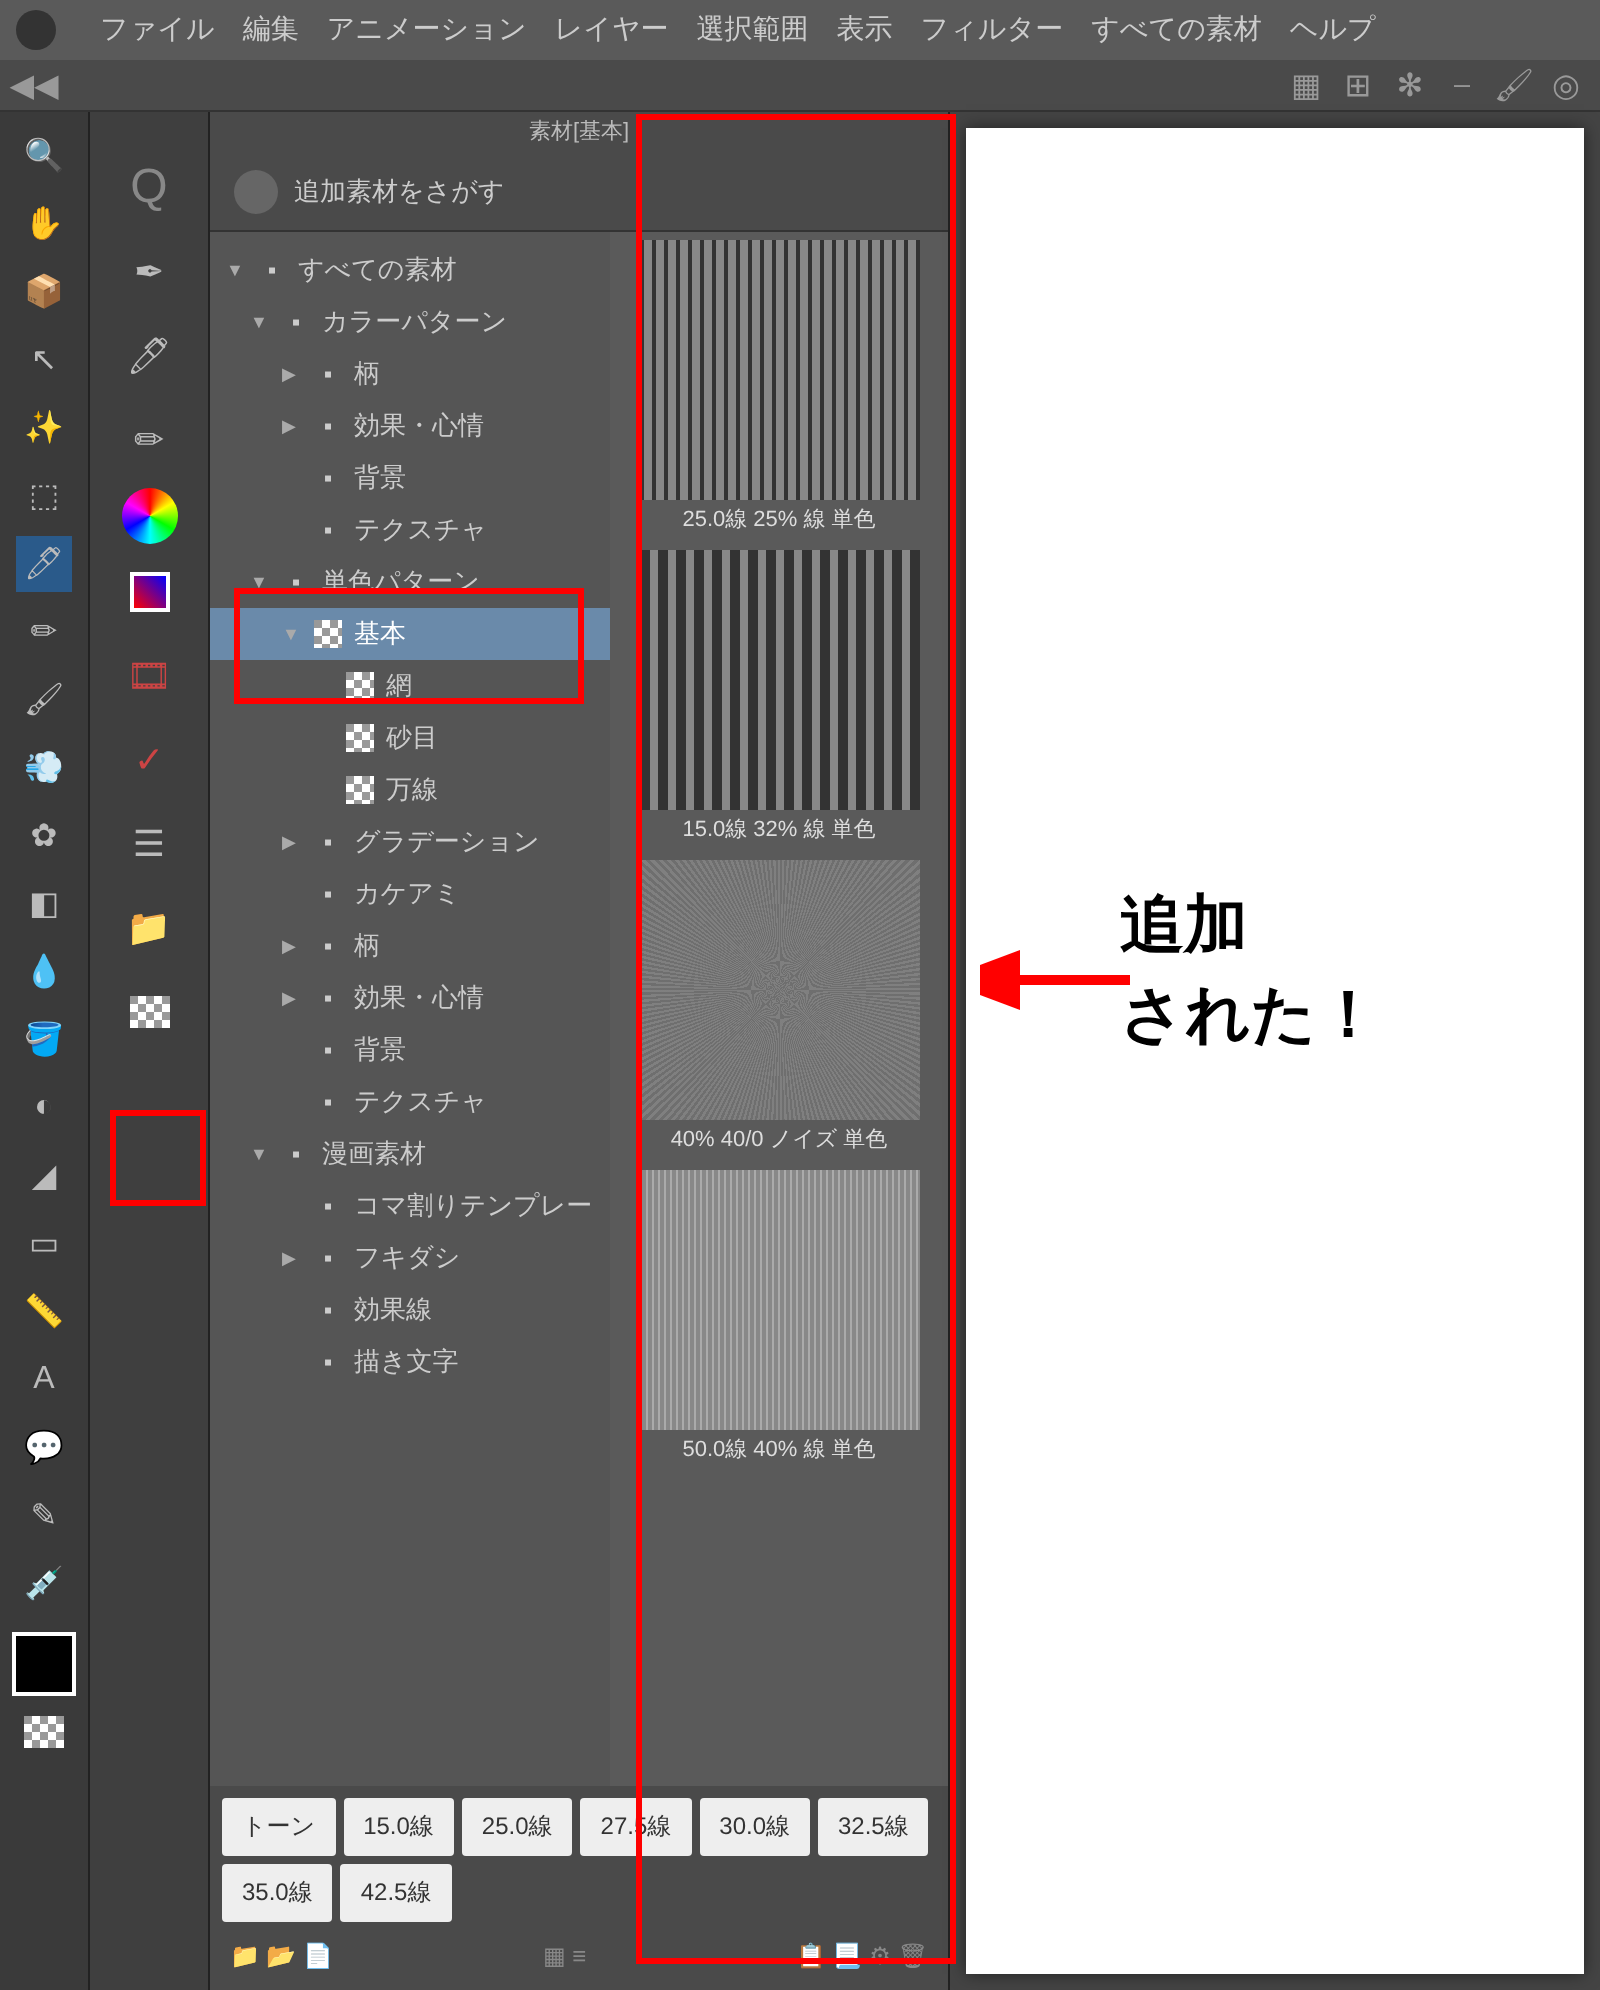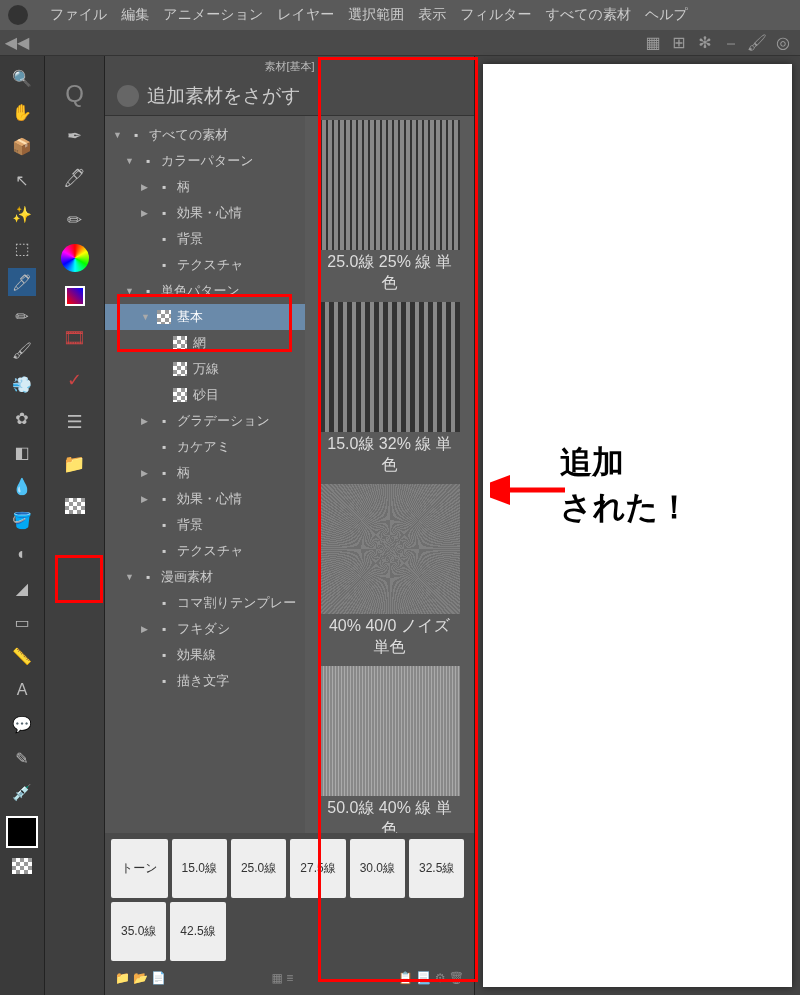--- a/index.html
+++ b/index.html
@@ -18,48 +18,48 @@
 .tool { width: 28px; height: 28px; display: flex; align-items: center; justify-content: center; color: #bbb; font-size: 16px; cursor: pointer; }
 .tool.selected { background: #2a5a8a; }
 
 .toolbar-sub { width: 60px; background: #3f3f3f; display: flex; flex-direction: column; align-items: center; padding-top: 20px; gap: 6px; border-right: 1px solid #222; }
 .subtool { width: 36px; height: 36px; display: flex; align-items: center; justify-content: center; color: #bbb; font-size: 18px; cursor: pointer; border-radius: 3px; }
 
 .panel-materials { width: 370px; background: #555; display: flex; flex-direction: column; border-right: 1px solid #222; }
 .panel-header { height: 20px; background: #4a4a4a; font-size: 11px; color: #bbb; text-align: center; line-height: 20px; }
 .search-bar { height: 40px; background: #4a4a4a; display: flex; align-items: center; padding: 0 12px; gap: 8px; border-bottom: 1px solid #333; }
 .search-bar .globe { width: 22px; height: 22px; background: #666; border-radius: 50%; }
-.search-bar span { font-size: 19px; }
+.search-bar span { font-size: 13px; }
 
 .panel-body { flex: 1; display: flex; overflow: hidden; }
 .tree { width: 200px; background: #555; overflow-y: auto; font-size: 13px; padding: 6px 0; }
 .tree-item { display: flex; align-items: center; padding: 4px 8px; gap: 4px; cursor: pointer; white-space: nowrap; }
 .tree-item .arrow { width: 10px; font-size: 9px; color: #aaa; }
 .tree-item .icon { width: 18px; height: 18px; display: flex; align-items: center; justify-content: center; font-size: 12px; }
 .tree-item.indent1 { padding-left: 20px; }
 .tree-item.indent2 { padding-left: 36px; }
 .tree-item.indent3 { padding-left: 52px; }
 .tree-item.selected { background: #6a8aaa; color: #fff; }
 
 .thumbs { flex: 1; background: #5a5a5a; padding: 4px; overflow-y: auto; }
 .thumb { width: 140px; margin: 0 auto 8px; }
 .thumb-img { width: 140px; height: 130px; background: #888; }
-.thumb-label { font-size: 16px; color: #ddd; text-align: center; margin-top: 2px; }
+.thumb-label { font-size: 11px; color: #ddd; text-align: center; margin-top: 2px; }
 
 .pattern-vstripes { background: repeating-linear-gradient(90deg, #333 0 2px, #888 2px 6px); }
 .pattern-dots { background: radial-gradient(circle, #333 2px, #888 3px); background-size: 12px 12px; }
 .pattern-vstripes2 { background: repeating-linear-gradient(90deg, #333 0 5px, #888 5px 9px); }
 .pattern-noise { background: #777; position: relative; }
 .pattern-noise::after { content: ''; position: absolute; inset: 0; background-image: repeating-conic-gradient(#666 0 1deg, #888 1deg 2deg); opacity: 0.5; }
 .pattern-fine { background: repeating-linear-gradient(90deg, #aaa 0 1px, #888 1px 3px); }
 
 .panel-footer { background: #4a4a4a; padding: 6px; }
 .search-input { width: 100%; background: #3a3a3a; border: 1px solid #666; color: #888; padding: 4px 8px; font-size: 11px; margin-bottom: 6px; }
 .tags { display: flex; flex-wrap: wrap; gap: 4px; }
-.tag { background: #eee; color: #333; padding: 21px 10px; font-size: 12px; border-radius: 2px; cursor: pointer; }
+.tag { background: #eee; color: #333; padding: 6px 10px; font-size: 12px; border-radius: 2px; cursor: pointer; }
 .footer-icons { display: flex; gap: 8px; margin-top: 6px; padding: 4px; color: #888; font-size: 12px; justify-content: space-between; }
 
 .canvas { flex: 1; background: #fff; margin: 8px; box-shadow: 0 0 8px rgba(0,0,0,0.5); }
 
 .highlight-red { position: absolute; border: 3px solid #ff0000; pointer-events: none; z-index: 100; }
 .hl1 { left: 117px; top: 294px; width: 175px; height: 58px; }
 .hl2 { left: 55px; top: 555px; width: 48px; height: 48px; }
 .hl3 { left: 318px; top: 57px; width: 160px; height: 925px; }
 
 .annotation { position: absolute; left: 560px; top: 440px; z-index: 101; }
@@ -197,28 +197,28 @@
             <span class="icon">
               <span class="checker-icon" style="width:14px;height:14px;display:inline-block"></span>
             </span>
             <span>網</span>
           </div>
           <div class="tree-item indent3">
             <span class="arrow"></span>
             <span class="icon">
               <span class="checker-icon" style="width:14px;height:14px;display:inline-block"></span>
             </span>
-            <span>万線</span>
+            <span>砂目</span>
           </div>
           <div class="tree-item indent3">
             <span class="arrow"></span>
             <span class="icon">
               <span class="checker-icon" style="width:14px;height:14px;display:inline-block"></span>
             </span>
-            <span>砂目</span>
+            <span>万線</span>
           </div>
           <div class="tree-item indent2">
             <span class="arrow">▶</span>
             <span class="icon">▪</span>
             <span>グラデーション</span>
           </div>
           <div class="tree-item indent2">
             <span class="arrow"></span>
             <span class="icon">▪</span>
             <span>カケアミ</span>

